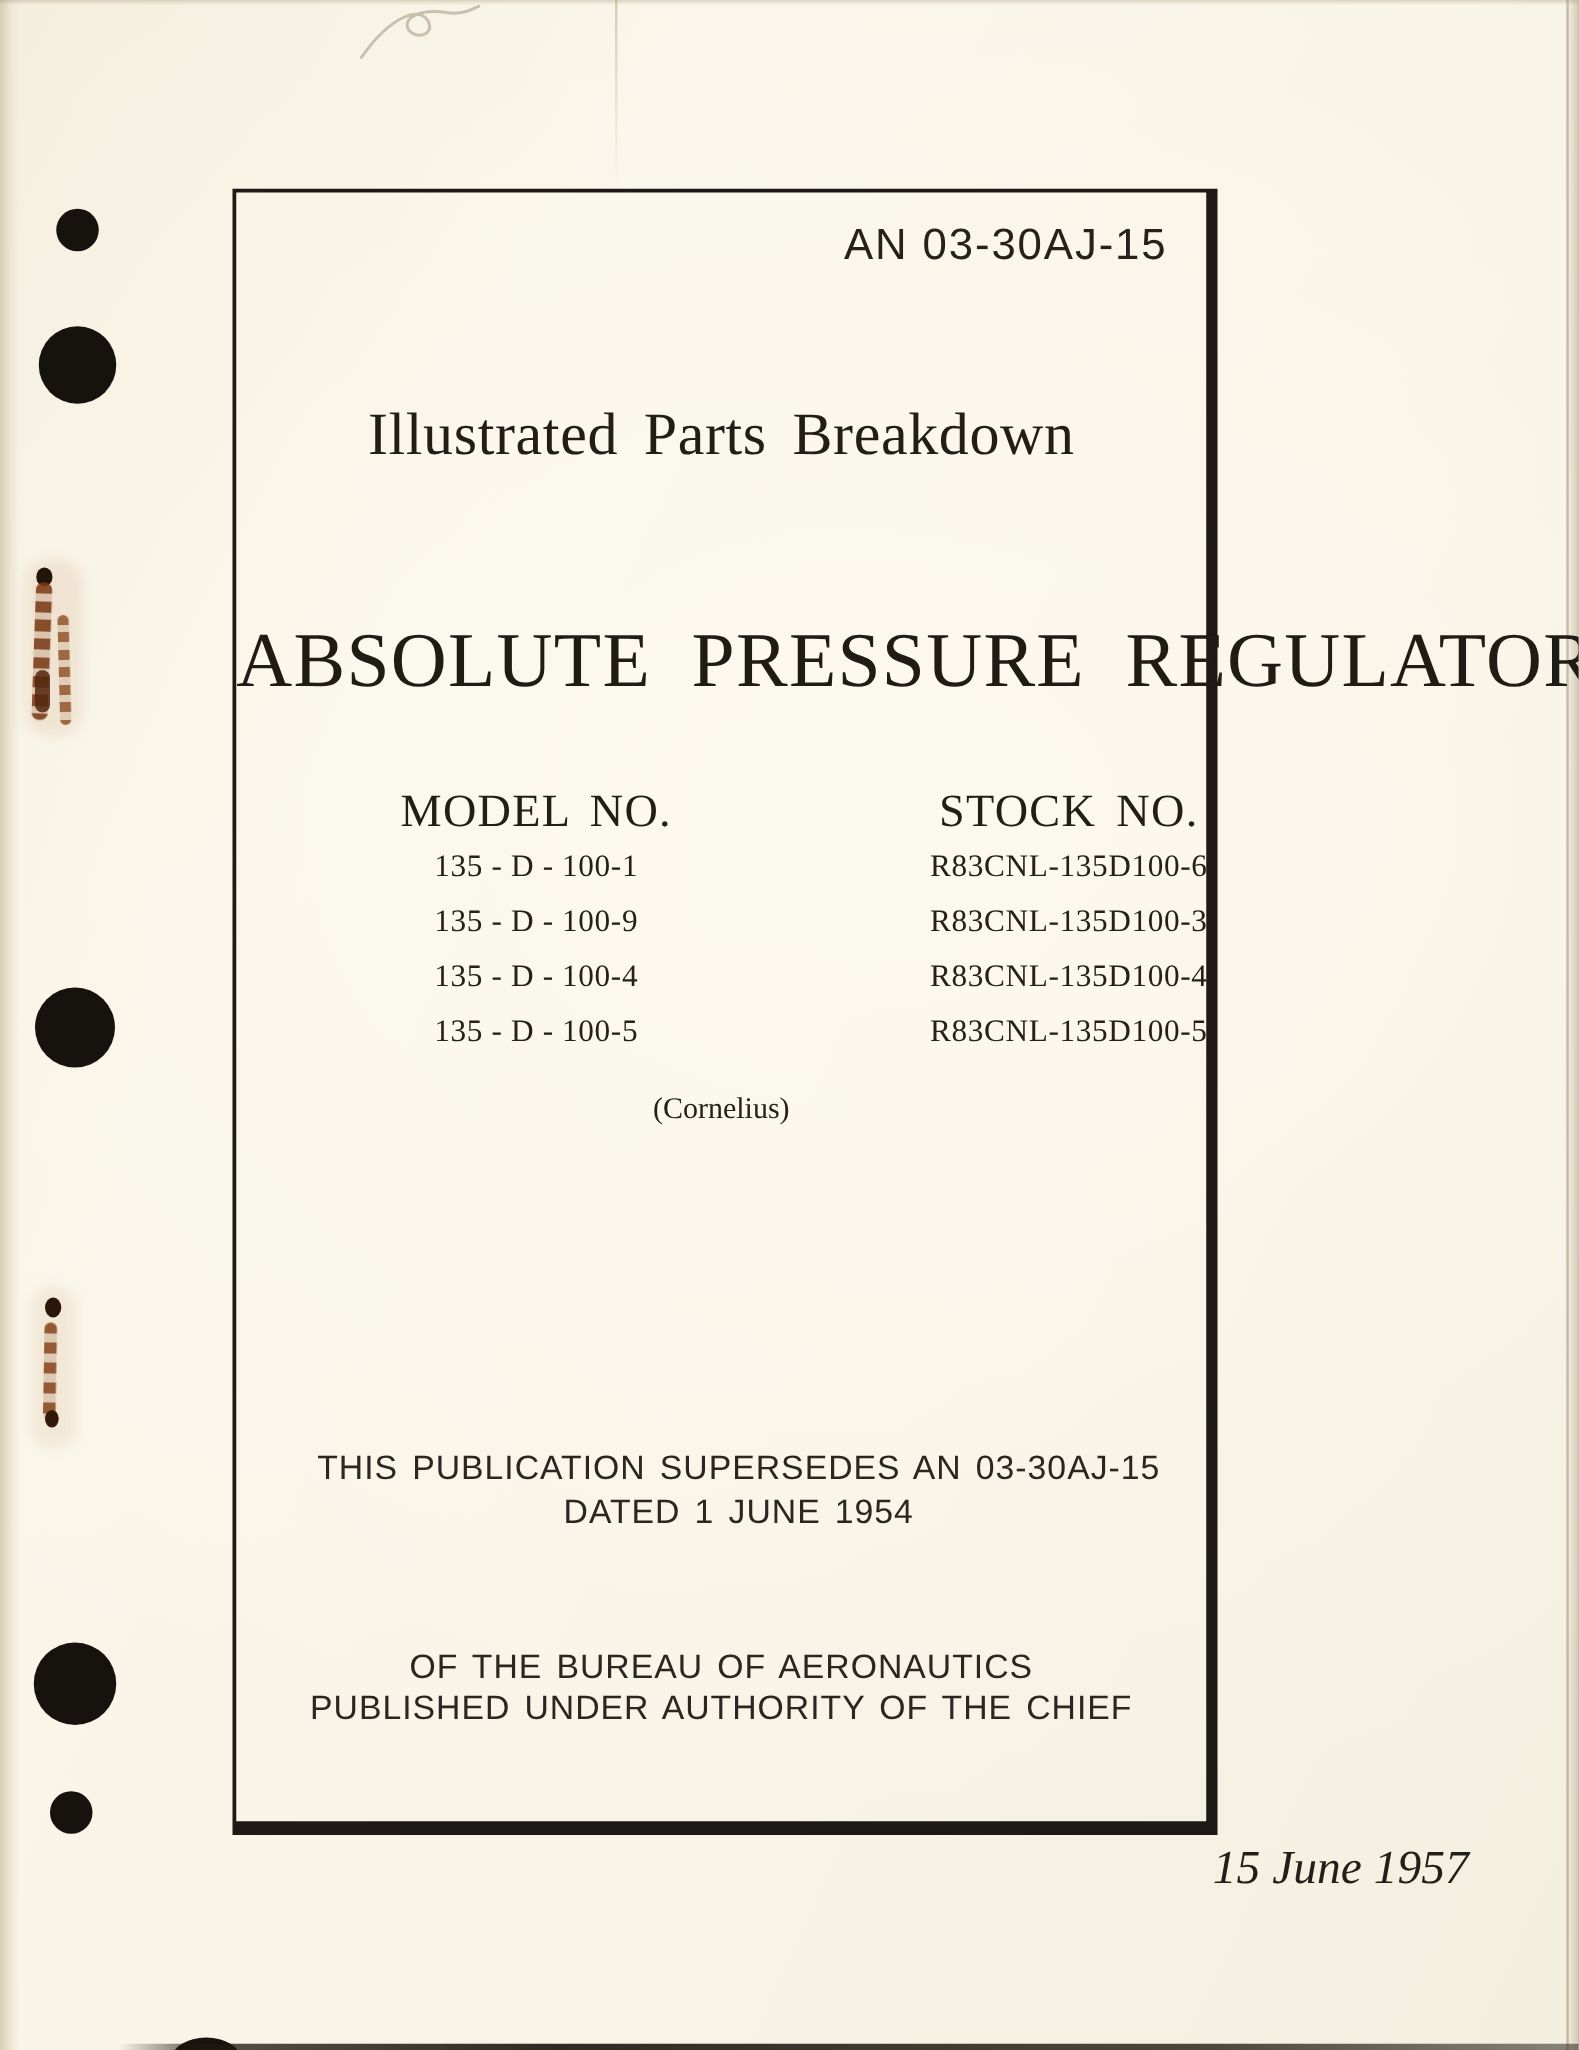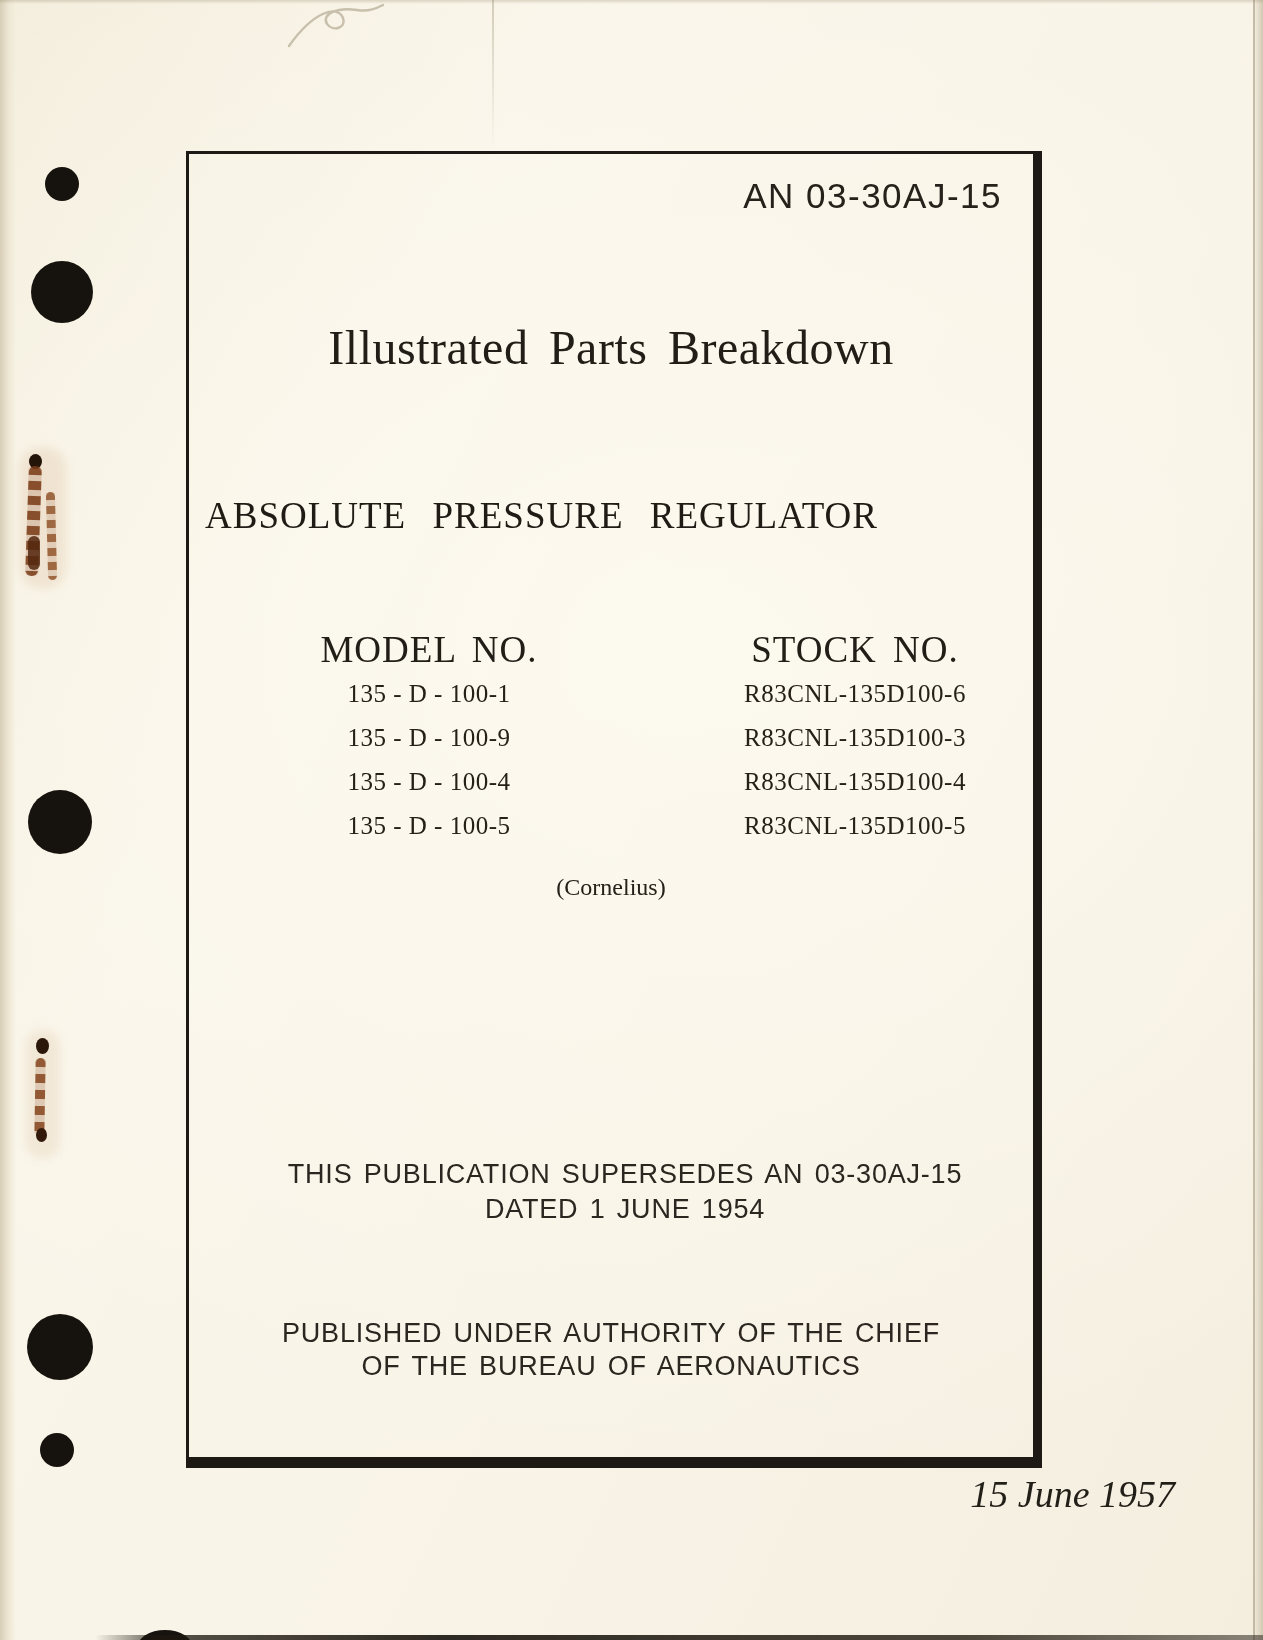--- a/index.html
+++ b/index.html
@@ -53,39 +53,39 @@
     background: repeating-linear-gradient(180deg, rgba(130,64,24,.85) 0 9px, rgba(130,64,24,.18) 9px 16px); }
   .stain-b-end { left:36px; top:1128px; width:11px; height:14px; border-radius:50%; background:#33190a; }
 
   
   .pencil-mark { left:285px; top:2px; width:120px; height:48px; }
   .crease-mark { left:492px; top:0; width:2px; height:150px;
     background: linear-gradient(180deg, rgba(150,138,110,.38), rgba(150,138,110,0)); }
 
   
   .frame {
-    left:186px; top:151px; width:856px; height:1317px;
+    left:186px; top:151px; width:788px; height:1317px;
     border-style: solid; border-color: #1d1a15;
     border-width: 3px 9px 11px 3px;
   }
 
   .doc-number {
     top:22px; right:31px;
     font-family: "Liberation Sans", sans-serif;
     font-size: 35px; letter-spacing: 1.5px; color:#26221b;
     white-space: nowrap;
   }
   .subtitle {
     top:166px; left:0; width:100%; text-align:center;
     font-size:48px; color:#211d17; letter-spacing:.5px; word-spacing:8px;
     white-space: nowrap;
   }
   .main-title {
-    top:340px; left:16px; width:100%; text-align:left;
-    font-size:37px; letter-spacing:1px; word-spacing:16px; color:#1f1b15;
+    top:340px; left:0; width:100%; text-align:right;
+    font-size:62px; letter-spacing:1px; word-spacing:16px; color:#1f1b15;
     white-space: nowrap;
   }
 
   .col { top:474px; width:400px; text-align:center; white-space: nowrap; }
   .col-model { left:40px; }
   .col-stock { left:466px; }
   .col-header { position: static; display:block; font-size:37px; letter-spacing:1px; word-spacing:6px; height:42px; color:#211d17; }
   .col-rows   { position: static; display:block; margin-top:2px; font-size:25px; line-height:44px; letter-spacing:.5px; color:#262118; }
   .col-rows .row { position: static; display:block; }
 
@@ -170,22 +170,22 @@
     </div>
 
     <div class="manufacturer">(Cornelius)</div>
 
     <div class="note supersedes">
       <span style="position:static;display:block">THIS PUBLICATION SUPERSEDES AN 03-30AJ-15</span>
       <span style="position:static;display:block">DATED 1 JUNE 1954</span>
     </div>
 
     <div class="note authority">
+      <span style="position:static;display:block">OF THE BUREAU OF AERONAUTICS</span>
       <span style="position:static;display:block">PUBLISHED UNDER AUTHORITY OF THE CHIEF</span>
-      <span style="position:static;display:block">OF THE BUREAU OF AERONAUTICS</span>
     </div>
 
   </div>
 
   <div class="issue-date">15 June 1957</div>
 
   <div class="bottom-edge"></div>
 
 </div>
 

